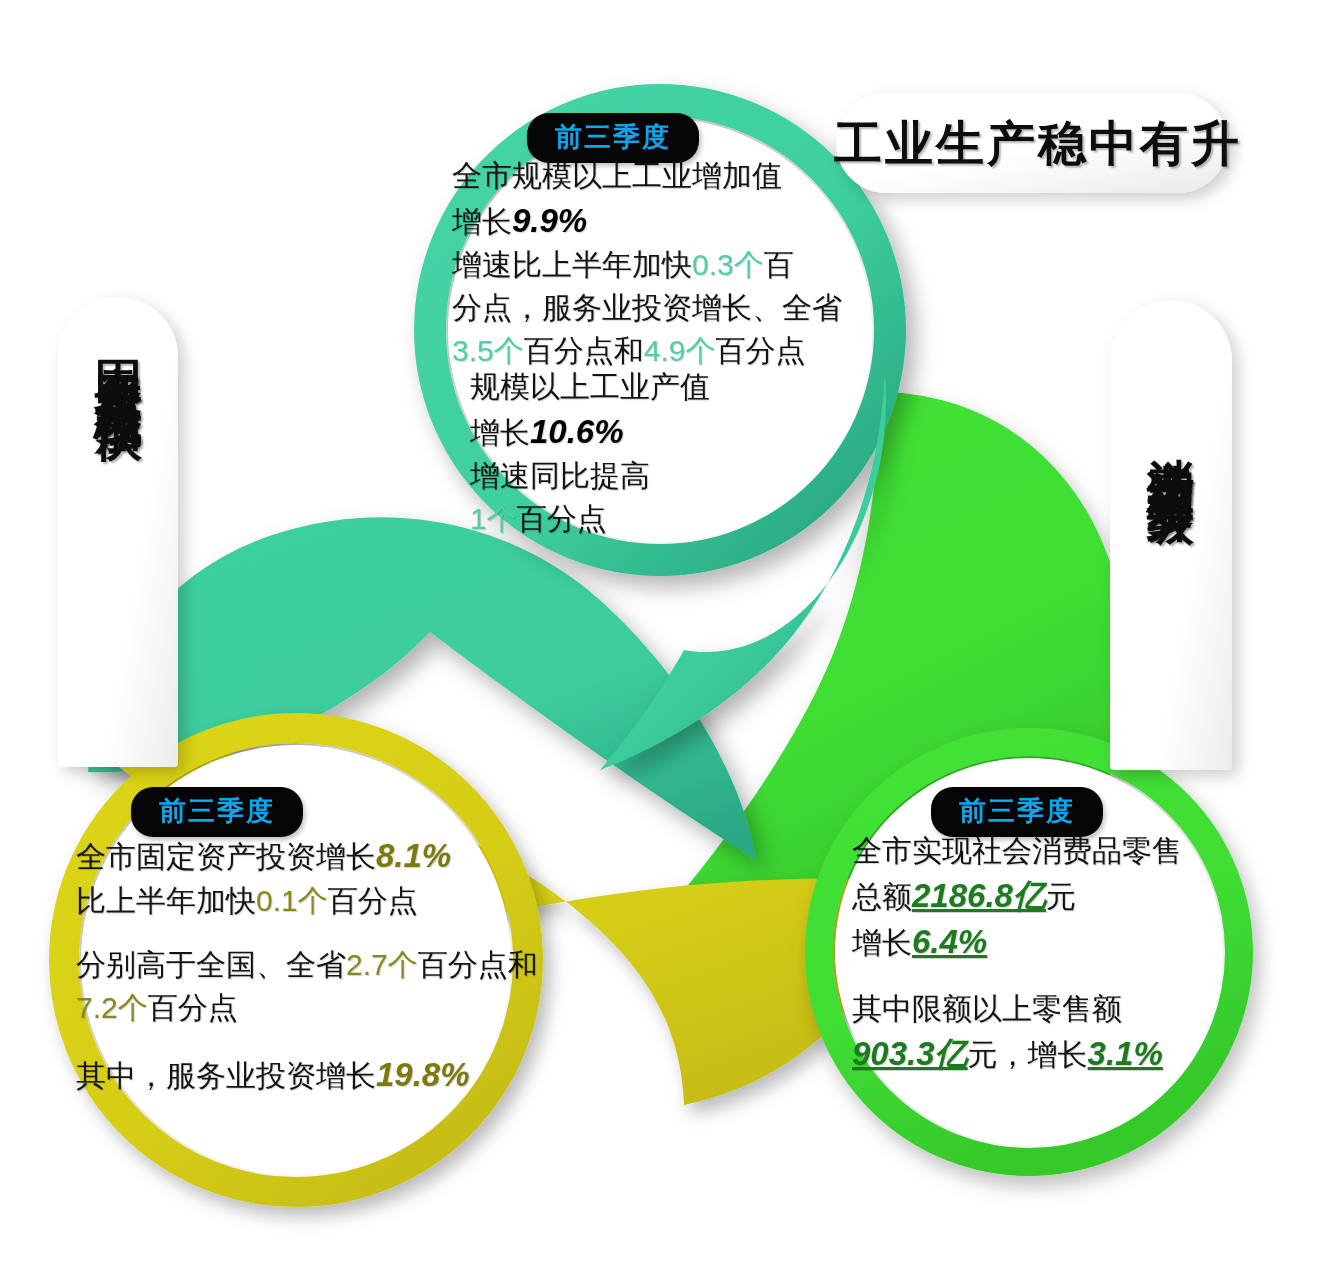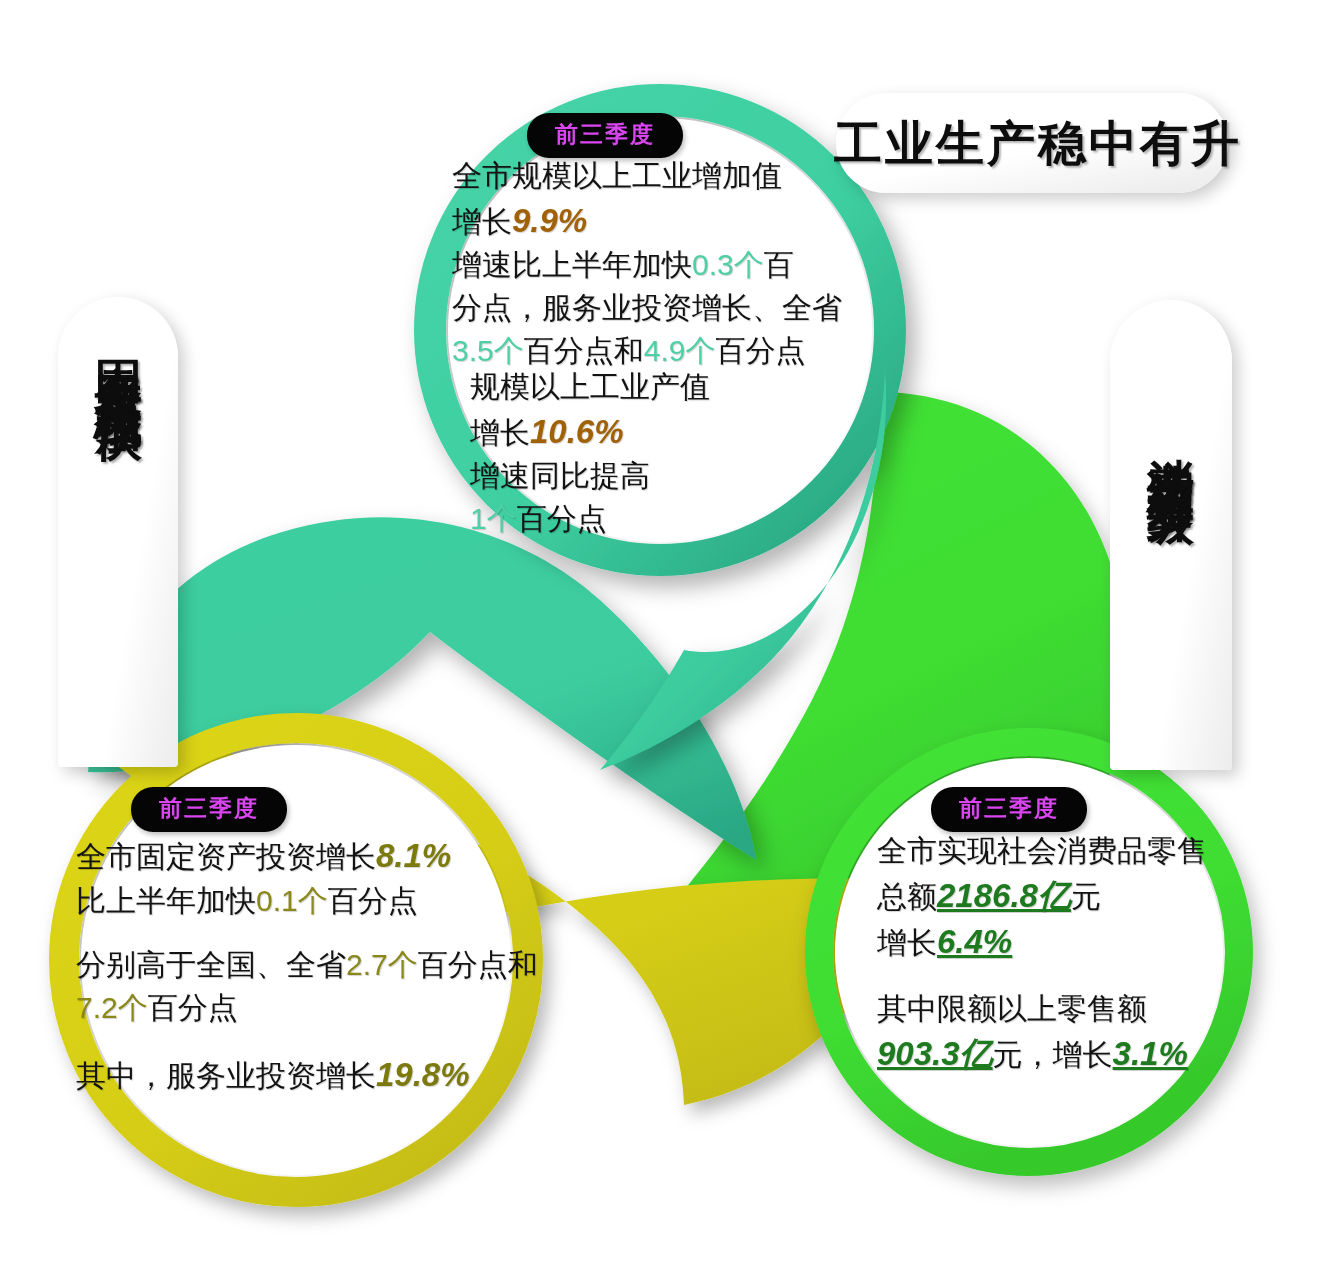--- a/index.html
+++ b/index.html
@@ -54,23 +54,23 @@
     font-weight:bold;font-size:48px;letter-spacing:3px;
     color:#0d0d0d;
     text-shadow:2px 2px 2px rgba(0,0,0,.28);
     white-space:nowrap;
   }
 
   
   .badge{
     position:absolute;
     background:#050505;
-    color:#d946ef;
+    color:#0ea5e9;
     font-weight:bold;
-    font-size:23px;
+    font-size:27px;
     letter-spacing:2px;
     border-radius:22px;
     padding:6px 28px 8px 28px;
     white-space:nowrap;
     box-shadow:2px 3px 5px rgba(0,0,0,.25);
   }
   #badge-top{left:527px;top:113px;}
   #badge-bl{left:131px;top:787px;}
   #badge-br{left:931px;top:787px;}
 
@@ -82,23 +82,23 @@
     line-height:1.42;
     white-space:nowrap;
     text-shadow:1px 1px 1px rgba(0,0,0,.18);
   }
   .txt .hl{font-weight:bold;font-style:italic;font-size:33px;}
   .gap{display:block;height:22px;}
 
   #txt-top{left:452px;top:155px;}
   #txt-top2{left:470px;top:366px;}
   #txt-bl{left:76px;top:833px;}
-  #txt-br{left:877px;top:830px;}
-
-  .c-teal{color:#a16207;}
+  #txt-br{left:852px;top:830px;}
+
+  .c-teal{color:#000000;}
   .c-teal-s{color:#4FCFA6;}
   .c-olive{color:#7C7A0D;}
   .c-olive-s{color:#8A8818;}
   .c-green{color:#1E7A1E;text-decoration:underline;}
 </style>
 </head>
 <body>
 
 <div id="stage">
 

